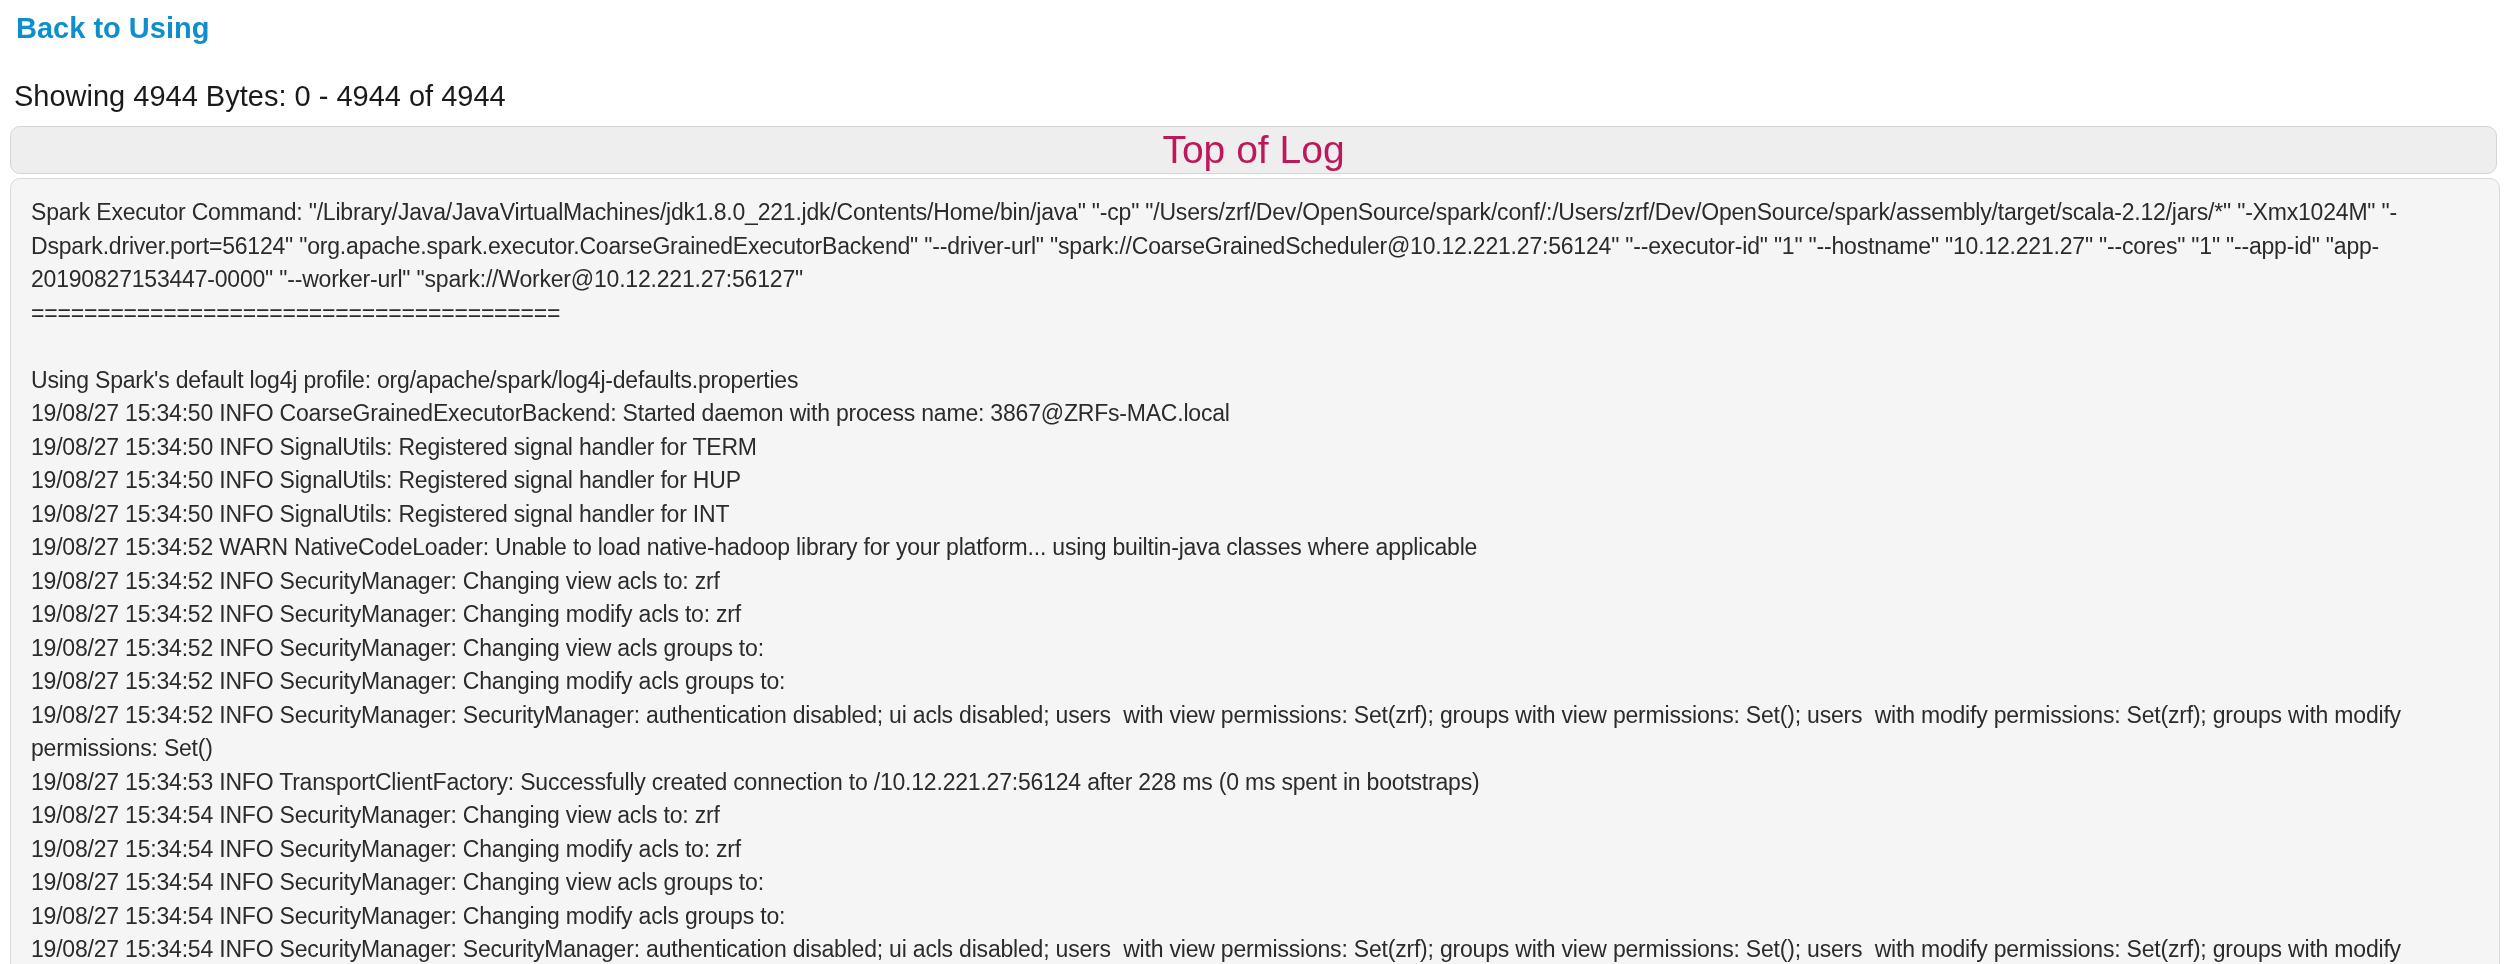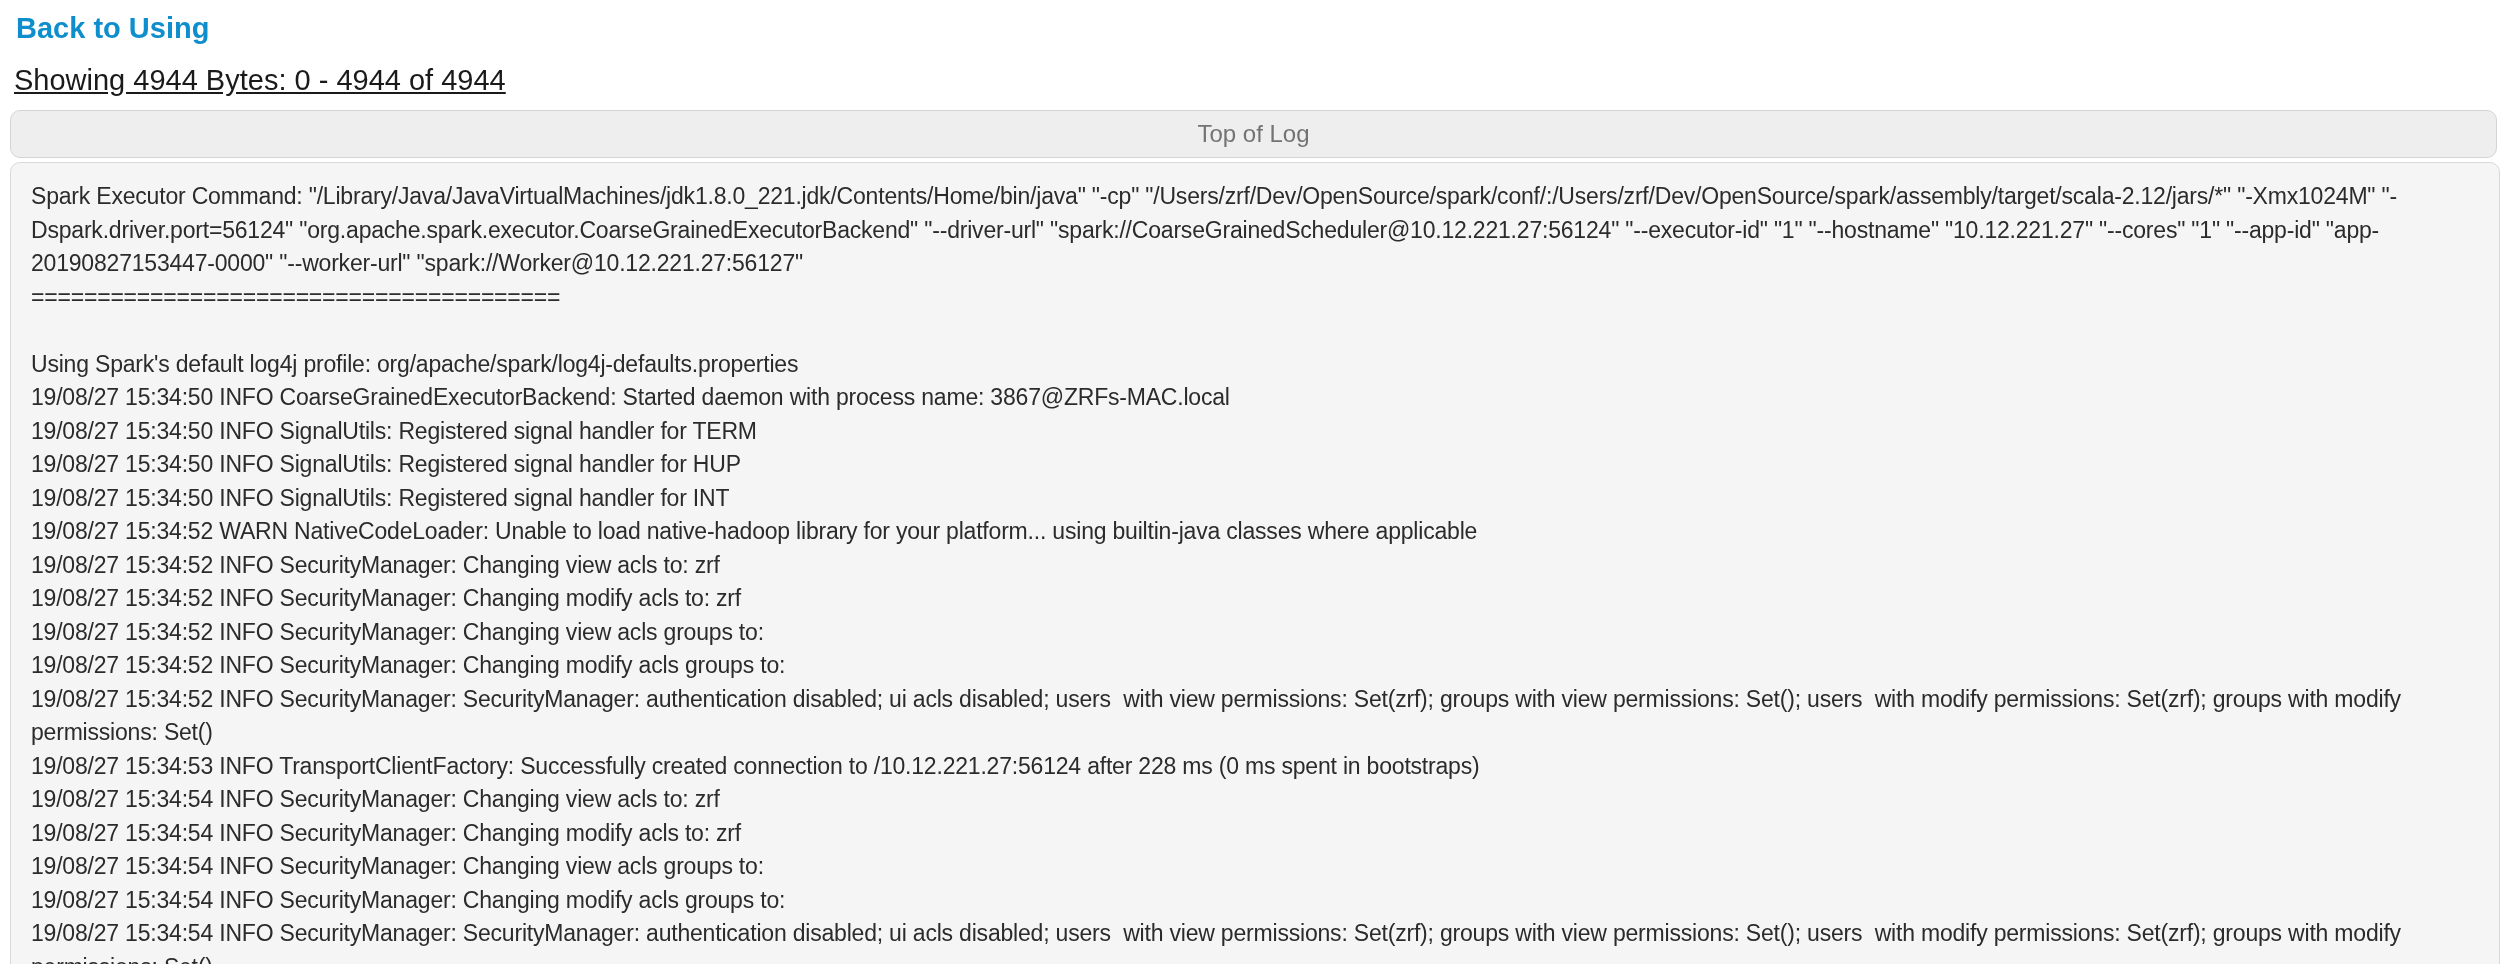--- a/index.html
+++ b/index.html
@@ -14,35 +14,34 @@
   .back-link {
     display: inline-block;
     margin: 12px 0 0 16px;
     color: #0f8ecd;
     font-size: 29px;
     font-weight: bold;
     text-decoration: none;
     cursor: pointer;
   }
   .byte-range {
-    margin: 19px 0 0 14px;
+    margin: 35px 0 0 14px;
     font-size: 29px;
     color: #1a1a1a;
-    text-decoration: underline;
   }
   .log-header {
     margin: 13px 13px 4px 10px;
     background: #eeeeee;
     border: 1px solid #d4d4d4;
     border-radius: 10px;
     height: 46px;
     line-height: 46px;
     text-align: center;
-    color: #737373;
-    font-size: 24px;
+    color: #be185d;
+    font-size: 39px;
   }
   .log-box {
     margin: 0 10px;
     background: #f5f5f5;
     border: 1px solid #d9d9d9;
     border-radius: 10px;
     padding: 17px 20px;
     height: 860px;
     box-sizing: content-box;
   }

